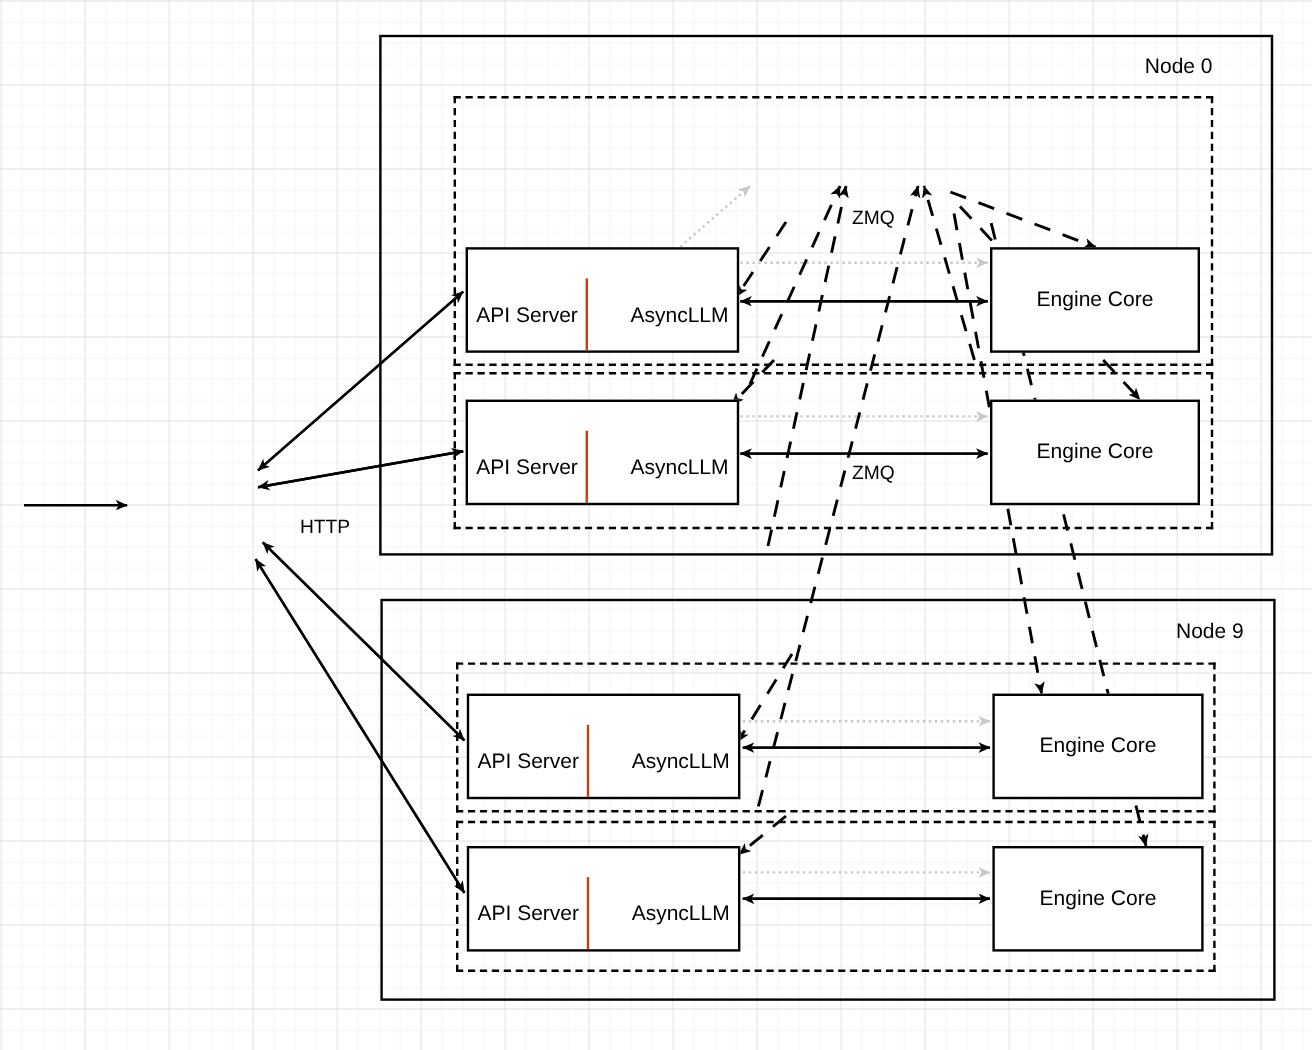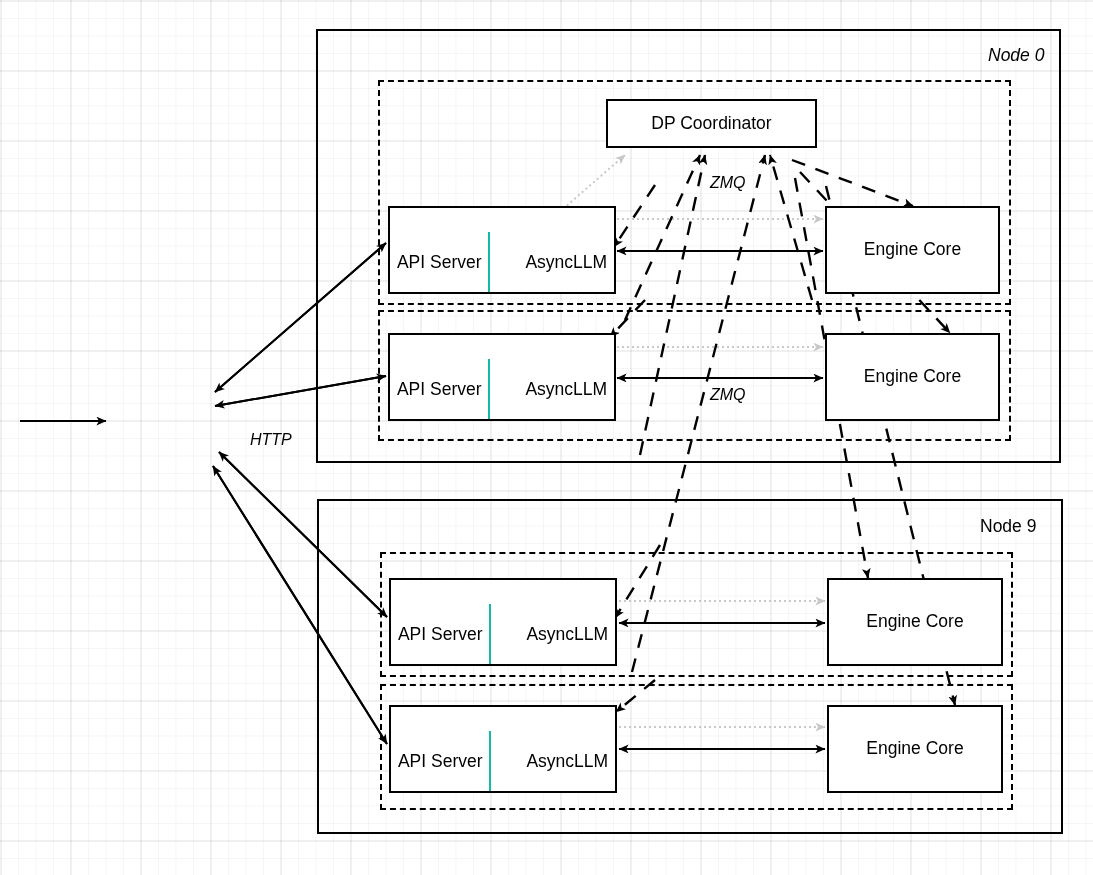--- a/index.html
+++ b/index.html
@@ -60,21 +60,21 @@
     flex: 1 1 auto;
     display: flex;
     align-items: center;
     justify-content: center;
     font-size: 17.5px;
     color: #000000;
     white-space: nowrap;
     margin-top: 24px;
   }
   .cell + .cell {
-    border-left: 2px solid #14b8a6;
+    border-left: 2px solid #c2410c;
     padding-left: 28px;
   }
   .simple-box {
     position: absolute;
     border: 2px solid #000000;
     background: #ffffff;
     box-sizing: border-box;
     display: flex;
     align-items: center;
     justify-content: center;
@@ -82,21 +82,20 @@
     font-size: 17.5px;
     color: #000000;
     line-height: 1.25;
   }
   .edge-label {
     position: absolute;
     font-size: 16px;
     color: #000000;
     white-space: nowrap;
     background: transparent;
-    font-style: italic;
   }
 </style>
 </head>
 <body>
 
 <div id="canvas">
 
   <svg class="layer" viewBox="0 0 1093 875">
     <defs>
       <marker id="ah" markerWidth="12" markerHeight="12" refX="9.6" refY="4.4" orient="auto" markerUnits="userSpaceOnUse">
@@ -169,27 +168,24 @@
       <path d="M655,185 L614,247" marker-end="url(#ah)"></path>
       <path d="M645,300 L610,337" marker-end="url(#ah)"></path>
       <path d="M660,545 L615,618" marker-end="url(#ah)"></path>
       <path d="M655,680 L616,712" marker-end="url(#ah)"></path>
     </g>
   </svg>
 
   <div class="edge-label" style="left:250px; top:431px;">HTTP</div>
 
   <div class="node-box" style="left:316px; top:29px; width:745px; height:434px;"></div>
-  <div class="node-label" style="left:988px; top:45px;font-style:italic;">Node 0</div>
+  <div class="node-label" style="left:954px; top:45px;">Node 0</div>
 
   <div class="dashed-box" style="left:378px; top:80px; width:633px; height:225px;"></div>
 
-  <div class="simple-box" style="left:606px; top:99px; width:211px; height:49px;">
-    <span>DP Coordinator</span>
-  </div>
   <div class="edge-label" style="left:710px; top:174px;">ZMQ</div>
 
   <div class="solid-box" style="left:388px; top:206px; width:228px; height:88px;">
     <div class="cell">API Server</div>
     <div class="cell">AsyncLLM</div>
   </div>
 
   <div class="simple-box" style="left:825px; top:206px; width:175px; height:88px;">
     <span>Engine Core</span>
   </div>

